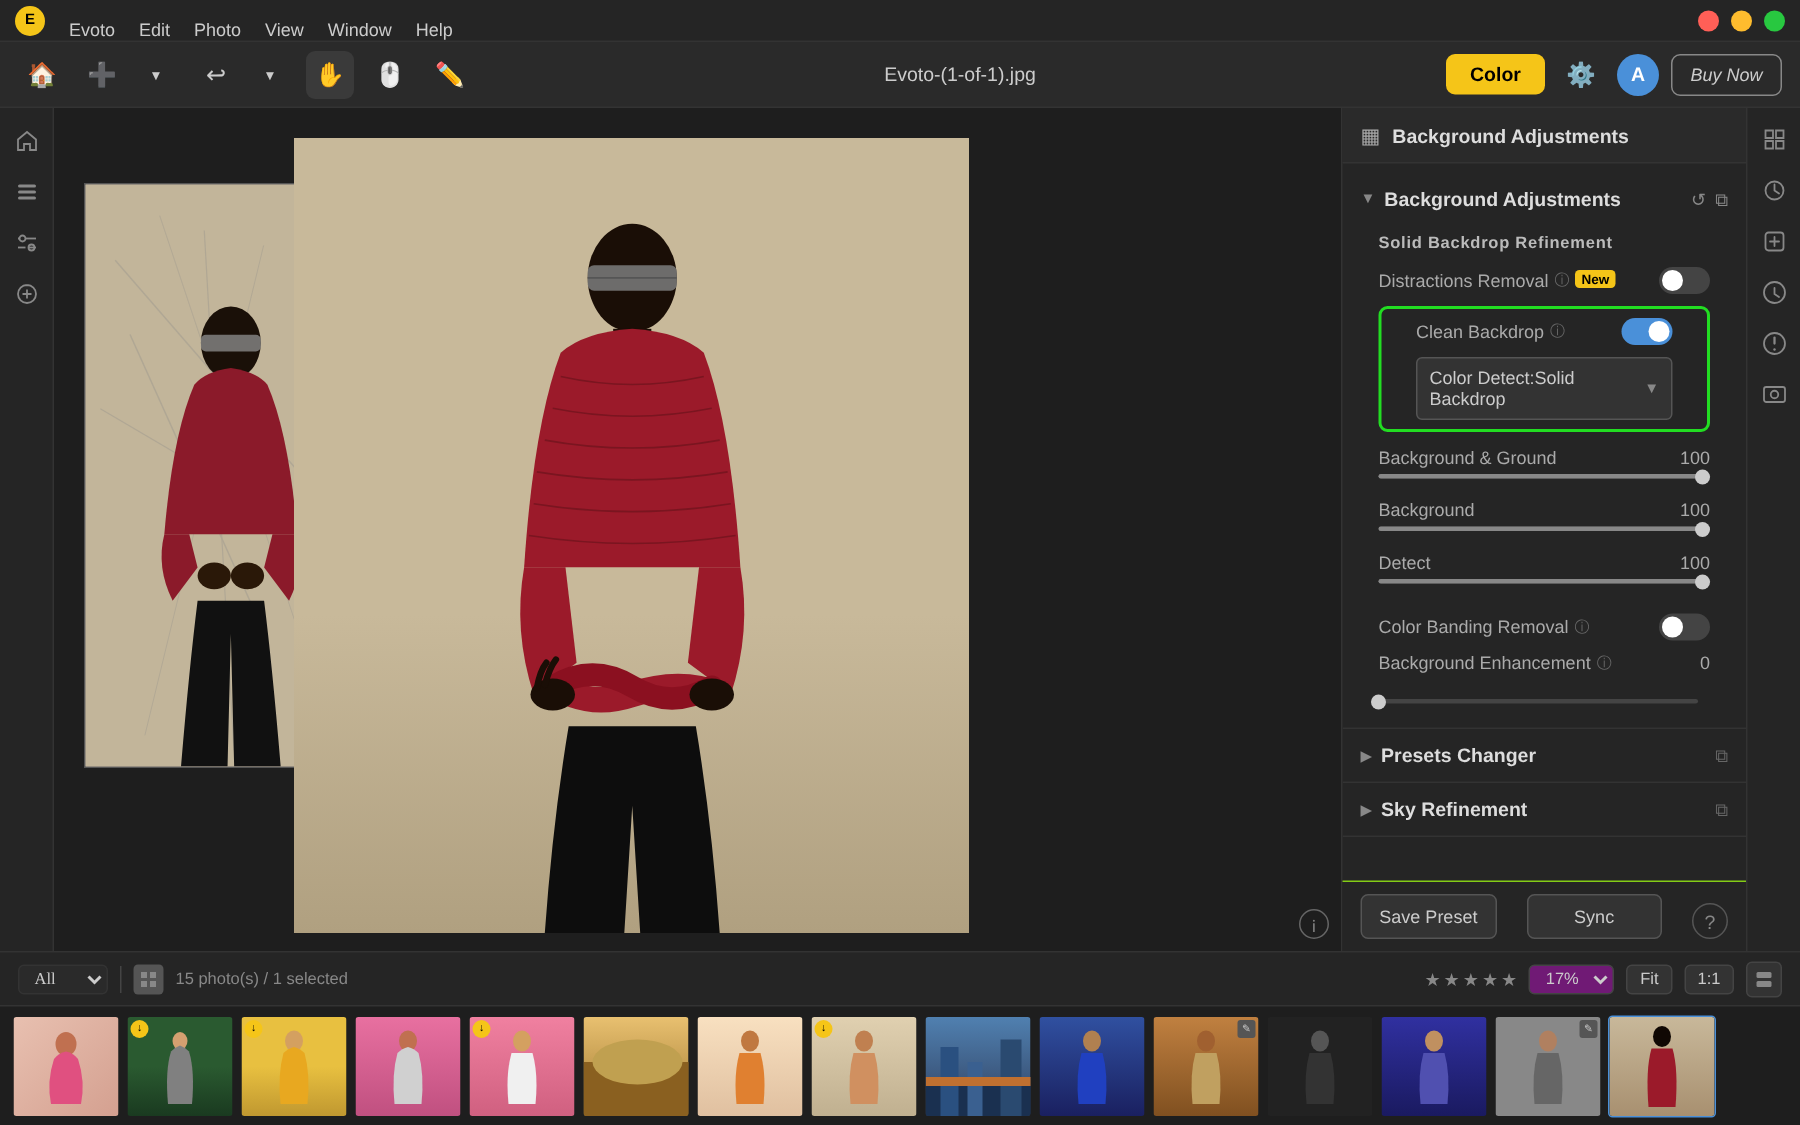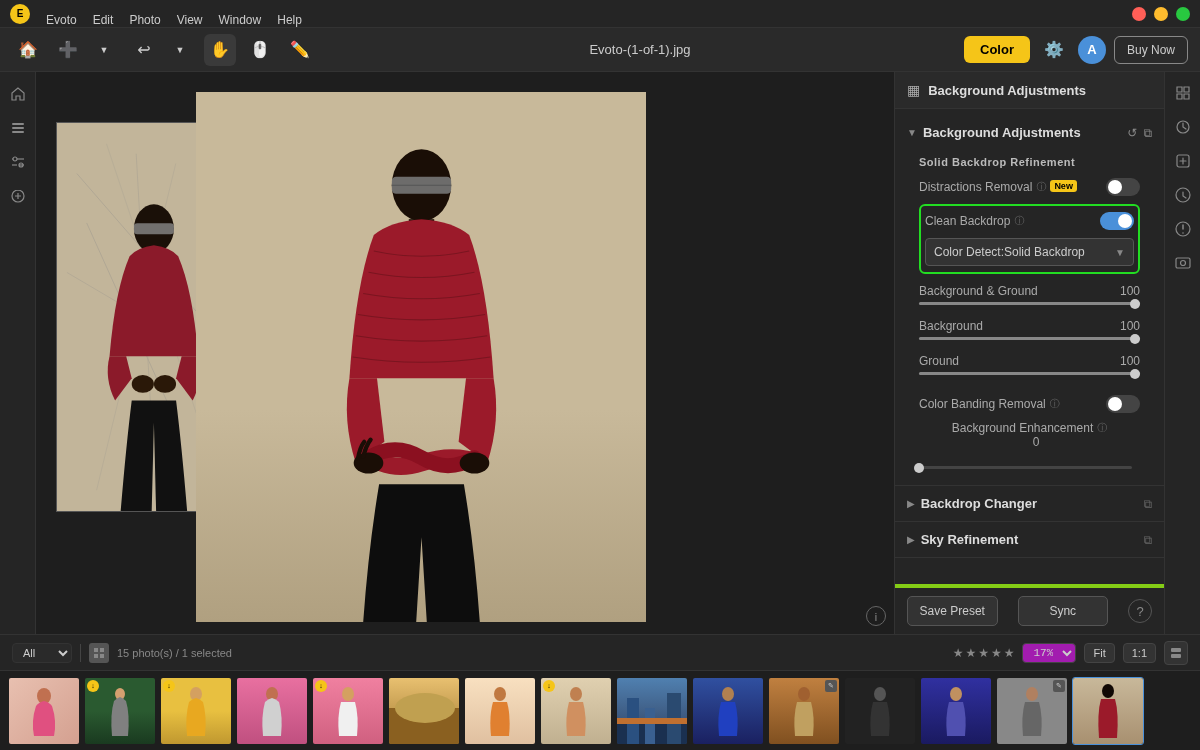--- a/index.html
+++ b/index.html
@@ -16,21 +16,21 @@
     .win-max { background: #28c840; }
 
     
     .toolbar { display: flex; align-items: center; background: #2a2a2a; height: 44px; padding: 0 12px; gap: 8px; border-bottom: 1px solid #333; flex-shrink: 0; }
     .tool-btn { width: 32px; height: 32px; border-radius: 6px; border: none; background: transparent; color: #ccc; cursor: pointer; display: flex; align-items: center; justify-content: center; font-size: 16px; }
     .tool-btn.active { background: #3a3a3a; }
     .tool-group { display: flex; gap: 4px; align-items: center; }
     .title-center { flex: 1; text-align: center; color: #ccc; font-size: 13px; }
     .toolbar-right { display: flex; align-items: center; gap: 8px; margin-left: auto; }
     .export-btn { background: #f5c518; color: #000; border: none; border-radius: 6px; padding: 6px 16px; font-weight: bold; cursor: pointer; font-size: 13px; }
-    .buy-btn { background: transparent; border: 1px solid #888; color: #ccc; border-radius: 6px; padding: 6px 12px; cursor: pointer; font-size: 12px; }
+    .buy-btn { background: transparent; border: 1px solid #888; color: #ccc; border-radius: 6px; padding: 6px 12px; cursor: pointer; font-size: 12px; font-style: italic; }
     .avatar { width: 28px; height: 28px; background: #4a90d9; border-radius: 50%; display: flex; align-items: center; justify-content: center; color: #fff; font-weight: bold; font-size: 13px; }
 
     
     .main { display: flex; flex: 1; overflow: hidden; }
 
     
     .left-sidebar { width: 36px; background: #252525; display: flex; flex-direction: column; align-items: center; padding: 8px 0; gap: 6px; border-right: 1px solid #333; flex-shrink: 0; }
     .sidebar-icon { width: 28px; height: 28px; border-radius: 4px; display: flex; align-items: center; justify-content: center; color: #888; font-size: 14px; cursor: pointer; }
 
     
@@ -39,23 +39,23 @@
     .presets-header .add-icon { width: 18px; height: 18px; border-radius: 50%; background: #3a3a3a; display: flex; align-items: center; justify-content: center; color: #aaa; font-size: 12px; cursor: pointer; }
 
     
     .canvas-area { flex: 1; background: #1e1e1e; display: flex; align-items: center; justify-content: center; position: relative; overflow: hidden; }
 
     
     .bottom-bar { height: 36px; background: #252525; border-top: 1px solid #333; display: flex; align-items: center; padding: 0 12px; gap: 8px; flex-shrink: 0; }
     .bottom-info { color: #888; font-size: 11px; flex: 1; }
     .stars { display: flex; gap: 2px; }
     .star { color: #888; font-size: 12px; }
-    .zoom-select { background: #a21caf; border: 1px solid #444; color: #ccc; padding: 2px 6px; border-radius: 4px; font-size: 11px; cursor: pointer; font-family: Liberation Mono, monospace; }
+    .zoom-select { background: #701a75; border: 1px solid #444; color: #ccc; padding: 2px 6px; border-radius: 4px; font-size: 11px; cursor: pointer; }
     .fit-btn, .ratio-btn { background: #333; border: 1px solid #444; color: #ccc; padding: 3px 8px; border-radius: 4px; font-size: 11px; cursor: pointer; }
-    .filter-select { background: #2a2a2a; border: 1px solid #333; color: #ccc; padding: 2px 6px; border-radius: 4px; font-size: 11px; width: 60px; }
+    .filter-select { background: #2a2a2a; border: 1px solid #333; color: #ccc; padding: 2px 6px; border-radius: 4px; font-size: 11px; width: 60px; font-family: Liberation Serif, serif; }
 
     
     .filmstrip { height: 80px; background: #1e1e1e; border-top: 1px solid #333; display: flex; align-items: center; padding: 4px 8px; gap: 4px; overflow-x: hidden; flex-shrink: 0; }
     .thumb { width: 72px; height: 68px; border-radius: 3px; overflow: hidden; flex-shrink: 0; position: relative; cursor: pointer; border: 1px solid transparent; }
     .thumb.selected { border-color: #4a90d9; }
     .thumb-color { width: 100%; height: 100%; }
 
     
     .right-panel { width: 270px; background: #252525; border-left: 1px solid #333; display: flex; flex-direction: column; flex-shrink: 0; }
 
@@ -90,48 +90,48 @@
 
     
     .toggle { width: 34px; height: 18px; border-radius: 9px; position: relative; cursor: pointer; flex-shrink: 0; }
     .toggle.off { background: #444; }
     .toggle.on { background: #4a90d9; }
     .toggle-knob { position: absolute; width: 14px; height: 14px; border-radius: 50%; background: #fff; top: 2px; transition: left 0.2s; }
     .toggle.off .toggle-knob { left: 2px; }
     .toggle.on .toggle-knob { left: 18px; }
 
     
-    .clean-backdrop-box { border: 2px solid #22dd22; border-radius: 6px; padding: 6px 4px; margin-bottom: 8px; }
+    .clean-backdrop-box { border: 2px solid #22dd22; border-radius: 6px; padding: 6px 23px; margin-bottom: 8px; }
 
     
     .dropdown { width: 100%; background: #333; border: 1px solid #555; color: #ccc; padding: 6px 8px; border-radius: 4px; font-size: 12px; display: flex; align-items: center; justify-content: space-between; cursor: pointer; margin-top: 6px; }
     .dropdown-arrow { color: #888; font-size: 10px; }
 
     
     .slider-row { display: flex; align-items: center; justify-content: space-between; margin-bottom: 4px; }
     .slider-label { color: #aaa; font-size: 12px; }
     .slider-value { color: #aaa; font-size: 12px; min-width: 24px; text-align: right; }
     .slider-container { padding: 2px 0 8px; }
     .slider-track { width: 100%; height: 3px; background: #444; border-radius: 2px; position: relative; margin: 4px 0; }
     .slider-fill { height: 100%; background: #888; border-radius: 2px; }
     .slider-thumb { width: 10px; height: 10px; border-radius: 50%; background: #ccc; position: absolute; top: -3.5px; cursor: pointer; }
 
     
-    .be-row { display: flex; align-items: center; justify-content: space-between; margin-bottom: 17px; flex-direction: column; }
+    .be-row { display: flex; align-items: center; justify-content: space-between; margin-bottom: 17px; }
     .be-slider-track { flex: 1; height: 3px; background: #444; border-radius: 2px; margin: 0 8px; position: relative; }
     .be-value { color: #aaa; font-size: 12px; min-width: 20px; text-align: right; }
 
     
     .collapsed-section { display: flex; align-items: center; gap: 6px; padding: 10px 12px; border-bottom: 1px solid #333; cursor: pointer; }
     .collapsed-arrow { color: #888; font-size: 10px; }
     .collapsed-title { color: #ddd; font-size: 13px; font-weight: 600; flex: 1; }
     .collapsed-icon { color: #666; font-size: 12px; }
 
     
-    .panel-bottom { display: flex; align-items: center; padding: 8px 12px; gap: 20px; border-top: 4px solid #84cc16; background: #252525; }
+    .panel-bottom { display: flex; align-items: flex-end; padding: 8px 12px; gap: 20px; border-top: 1px solid #84cc16; background: #252525; }
     .save-preset-btn { flex: 1; background: #333; border: 1px solid #555; color: #ccc; padding: 7px; border-radius: 5px; cursor: pointer; font-size: 12px; }
     .sync-btn { flex: 1; background: #333; border: 1px solid #555; color: #ccc; padding: 7px; border-radius: 5px; cursor: pointer; font-size: 12px; }
     .help-icon { width: 24px; height: 24px; border-radius: 50%; border: 1px solid #555; color: #888; display: flex; align-items: center; justify-content: center; cursor: pointer; font-size: 13px; }
 
     
     .canvas-info { position: absolute; bottom: 8px; right: 8px; width: 20px; height: 20px; border-radius: 50%; border: 1px solid #666; color: #888; display: flex; align-items: center; justify-content: center; font-size: 11px; cursor: pointer; }
 
     
     .right-icons-panel { width: 36px; background: #252525; border-left: 1px solid #333; display: flex; flex-direction: column; align-items: center; padding: 8px 0; gap: 8px; }
     .r-icon { width: 26px; height: 26px; display: flex; align-items: center; justify-content: center; color: #888; font-size: 14px; cursor: pointer; border-radius: 4px; }
@@ -351,21 +351,21 @@
               <span class="slider-value">100</span>
             </div>
             <div class="slider-track">
               <div class="slider-fill" style="width: 100%;"></div>
               <div class="slider-thumb" style="right: 0px; left: auto;"></div>
             </div>
           </div>
 
           <div class="slider-container">
             <div class="slider-row">
-              <span class="slider-label">Ground</span>
+              <span class="slider-label">Detect</span>
               <span class="slider-value">100</span>
             </div>
             <div class="slider-track">
               <div class="slider-fill" style="width: 100%;"></div>
               <div class="slider-thumb" style="right: 0px; left: auto;"></div>
             </div>
           </div>
 
           <div class="control-row" style="margin-top: 8px;">
             <div class="control-label">
@@ -390,21 +390,21 @@
                 <div style="width: 0%; height: 100%; background: #888; border-radius: 2px;"></div>
                 <div class="slider-thumb" style="left: -5px;"></div>
               </div>
             </div>
           </div>
         </div>
       </div>
 
       <div class="collapsed-section">
         <span class="collapsed-arrow">▶</span>
-        <span class="collapsed-title">Backdrop Changer</span>
+        <span class="collapsed-title">Presets Changer</span>
         <span class="collapsed-icon">⧉</span>
       </div>
 
       <div class="collapsed-section">
         <span class="collapsed-arrow">▶</span>
         <span class="collapsed-title">Sky Refinement</span>
         <span class="collapsed-icon">⧉</span>
       </div>
 
     </div>

